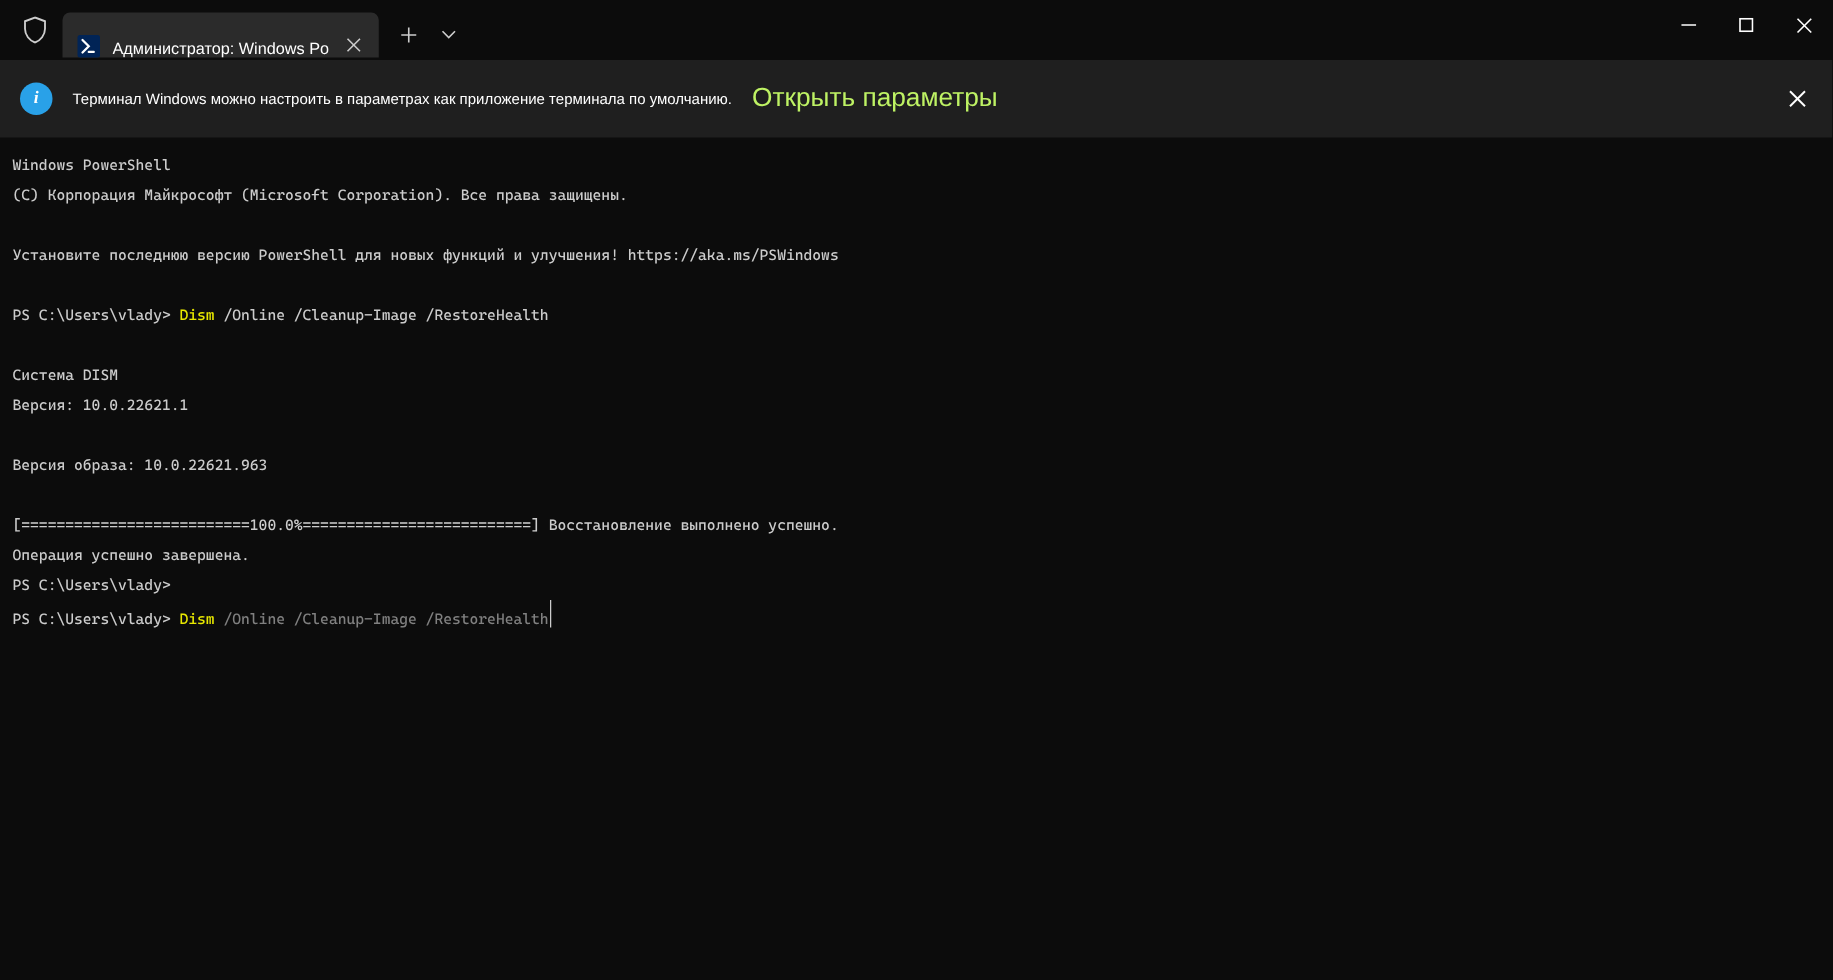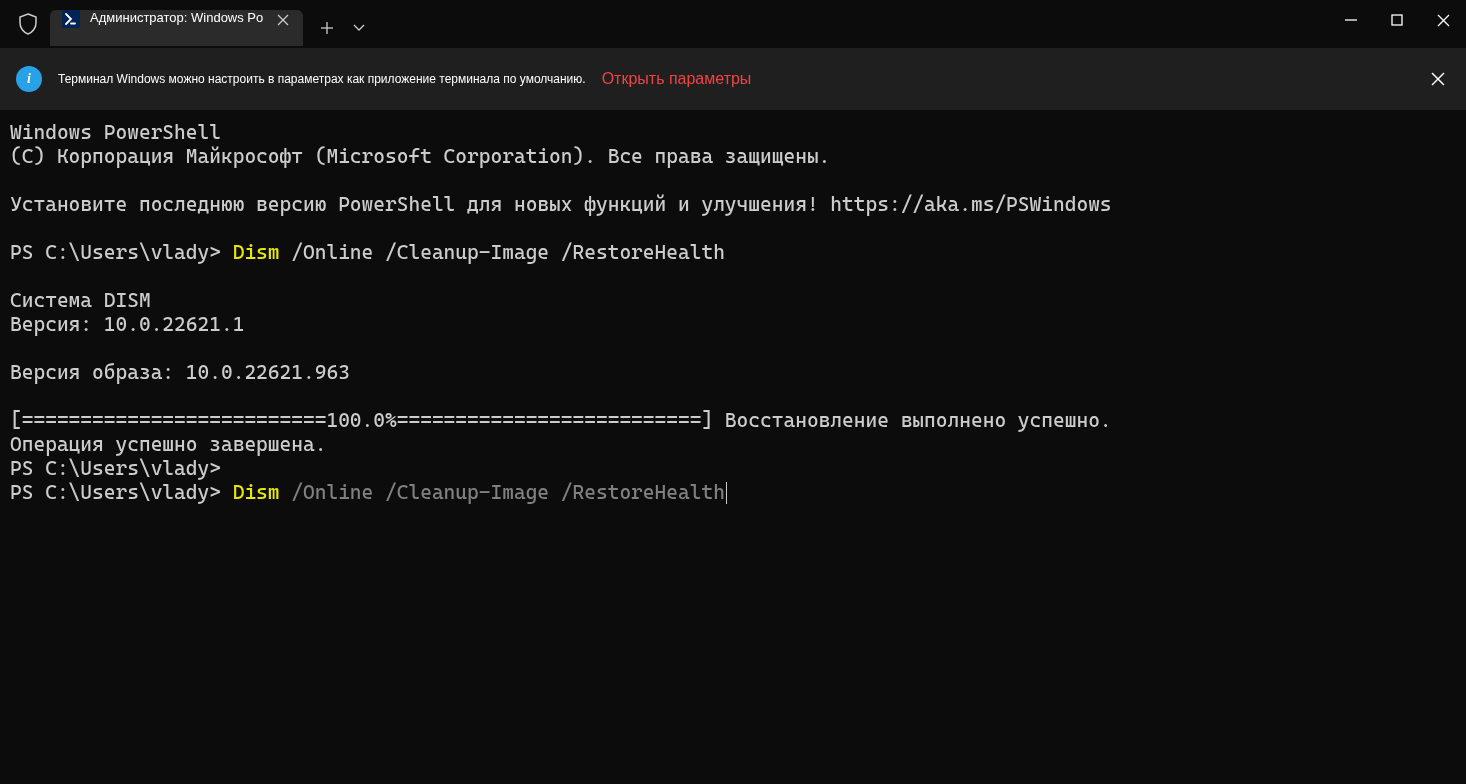--- a/index.html
+++ b/index.html
@@ -23,22 +23,22 @@
       margin-right: 12px;
       display: flex;
       align-items: center;
     }
     .tab {
       background: #2b2b2b;
       height: 36px;
       margin-top: 8px;
       border-radius: 6px 6px 0 0;
       display: flex;
-      align-items: flex-start;
-      padding: 0 10px 0 12px;
+      align-items: flex-end;
+      padding: 12px 10px 0 12px;
       min-width: 240px;
       max-width: 280px;
       gap: 10px;
       cursor: default;
     }
     .ps-icon {
       width: 18px;
       height: 18px;
       background: #012456;
       border-radius: 2px;
@@ -133,43 +133,43 @@
       font-size: 14px;
       font-style: italic;
       font-family: Georgia, serif;
       flex-shrink: 0;
     }
     .info-text {
       color: #ffffff;
       font-size: 12px;
     }
     .info-link {
-      color: #ef4444;
-      font-size: 16px;
+      color: #bef264;
+      font-size: 21px;
       cursor: pointer;
       text-align: right;
     }
     .info-close {
       position: absolute;
       right: 16px;
       top: 50%;
       transform: translateY(-50%);
       color: #ffffff;
       font-size: 18px;
       cursor: pointer;
       width: 24px;
       height: 24px;
       display: flex;
       align-items: center;
       justify-content: center;
     }
     .terminal {
       padding: 10px 10px;
       font-family: 'Cascadia Mono', Consolas, monospace;
-      font-size: 20px;
+      font-size: 12px;
       line-height: 24px;
       color: #cccccc;
       white-space: pre;
     }
     .term-yellow { color: #e8e800; }
     .term-gray { color: #808080; }
     .cursor {
       display: inline-block;
       width: 1.5px;
       height: 22px;

